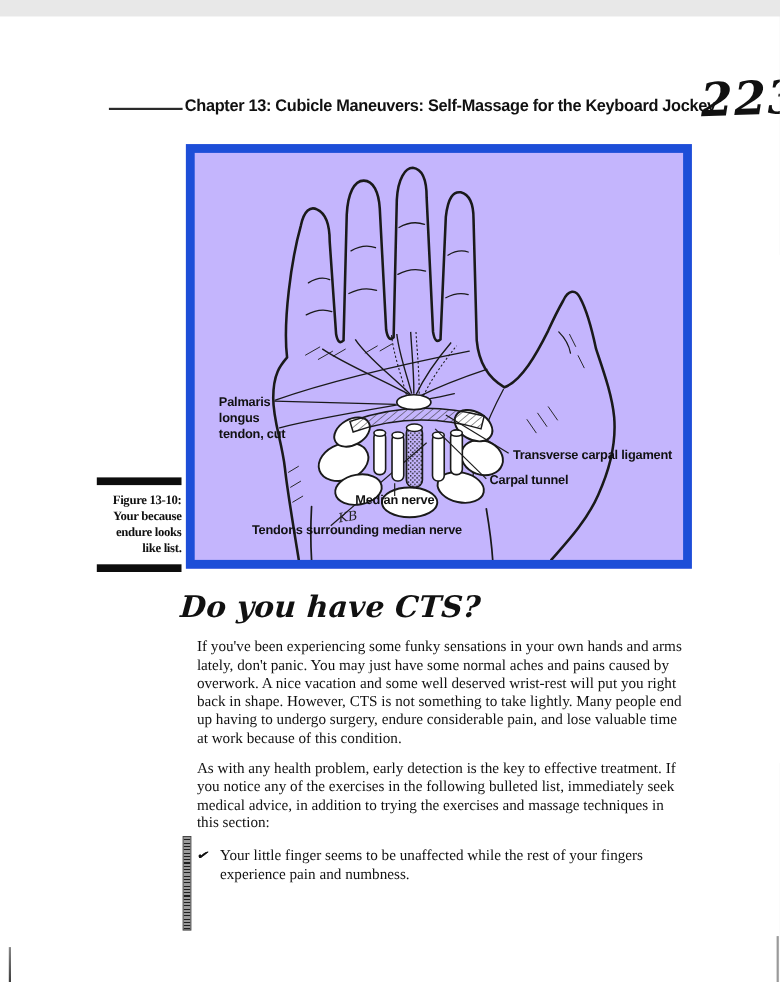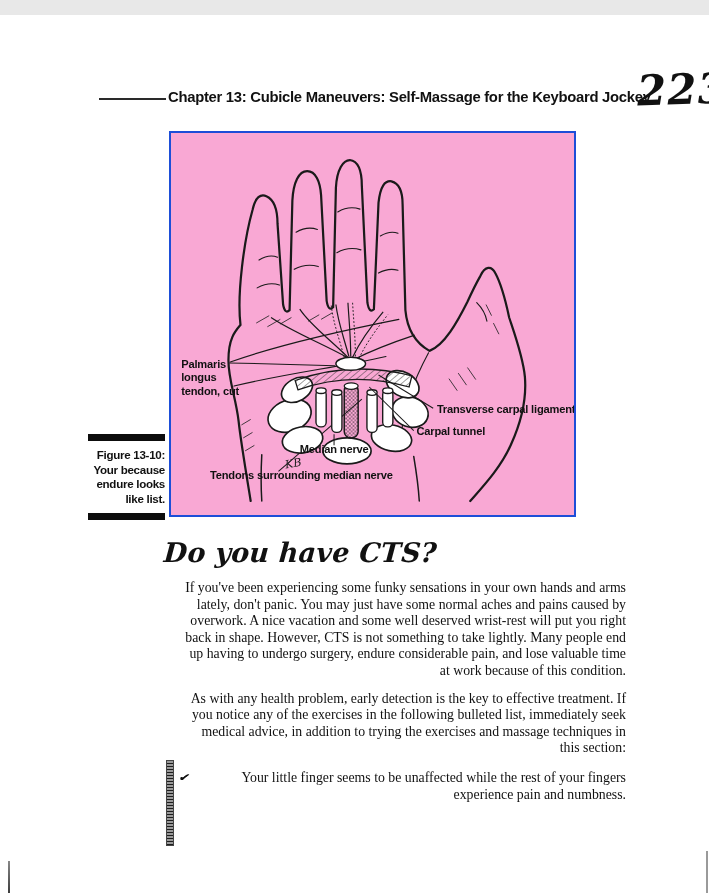--- a/index.html
+++ b/index.html
@@ -15,46 +15,46 @@
     font-family:"Liberation Sans", sans-serif;font-weight:bold;font-size:15.3px;
     letter-spacing:-0.3px;transform:scaleX(0.97);transform-origin:left;
   }
   .page-number{
     position:absolute;left:637px;top:50px;
     font-family:"DejaVu Serif", serif;font-style:italic;font-weight:bold;
     font-size:42px;letter-spacing:1px;transform:rotate(-2deg);
   }
   
   .figure-box{
-    position:absolute;left:169px;top:116px;width:407px;height:386px;
-    border:2px solid #1d4ed8;box-sizing:border-box;background:#f9a8d4;
+    position:absolute;left:169px;top:116px;width:460px;height:386px;
+    border:8px solid #1d4ed8;box-sizing:border-box;background:#c4b5fd;
   }
   .figure-box svg{display:block;width:100%;height:100%;}
   .fig-label{
     font-family:"Liberation Sans", sans-serif;font-weight:bold;font-size:12px;
     letter-spacing:-0.2px;fill:#111;
   }
   .fig-sig{font-family:"DejaVu Serif", serif;font-style:italic;font-size:12px;fill:#222;}
   .caption{
     position:absolute;left:88px;top:419px;width:77px;text-align:right;
-    font-family:Liberation Sans, sans-serif;
+    font-family:Liberation Serif, serif;
   }
   .caption-bar{width:77px;height:7px;background:#0d0d0d;}
   .caption-bar.top{margin-bottom:7px;}
   .caption-bar.bottom{margin-top:7px;}
   .caption-title{font-weight:bold;font-size:11.6px;line-height:14.6px;letter-spacing:-0.3px;}
   .caption-line{display:block;font-weight:bold;font-size:11.6px;line-height:14.6px;letter-spacing:-0.3px;}
   
   .section-heading{
     position:absolute;left:164px;top:522px;
     font-family:"DejaVu Serif", serif;font-style:italic;font-weight:bold;
     font-size:27px;letter-spacing:0.2px;transform:skewX(-4deg);transform-origin:left;
   }
   .body-col{position:absolute;left:179px;top:565px;width:447px;
-    font-size:13.8px;line-height:16.6px;text-align:right;}
+    font-size:13.8px;line-height:16.6px;text-align:left;}
   .body-col p{margin:0 0 11px 0;}
   .symptom-list{margin:13px 0 0 0;padding:0;list-style:none;}
   .symptom-list li{position:relative;padding-left:21px;margin-bottom:9px;}
   .bullet-check{
     position:absolute;left:0;top:0;
     font-family:"DejaVu Sans", sans-serif;font-size:13px;font-weight:bold;color:#111;
     transform:skewX(-14deg) scaleY(0.8);display:inline-block;
   }
   .list-rule{
     position:absolute;left:166px;top:745px;width:8px;height:86px;

